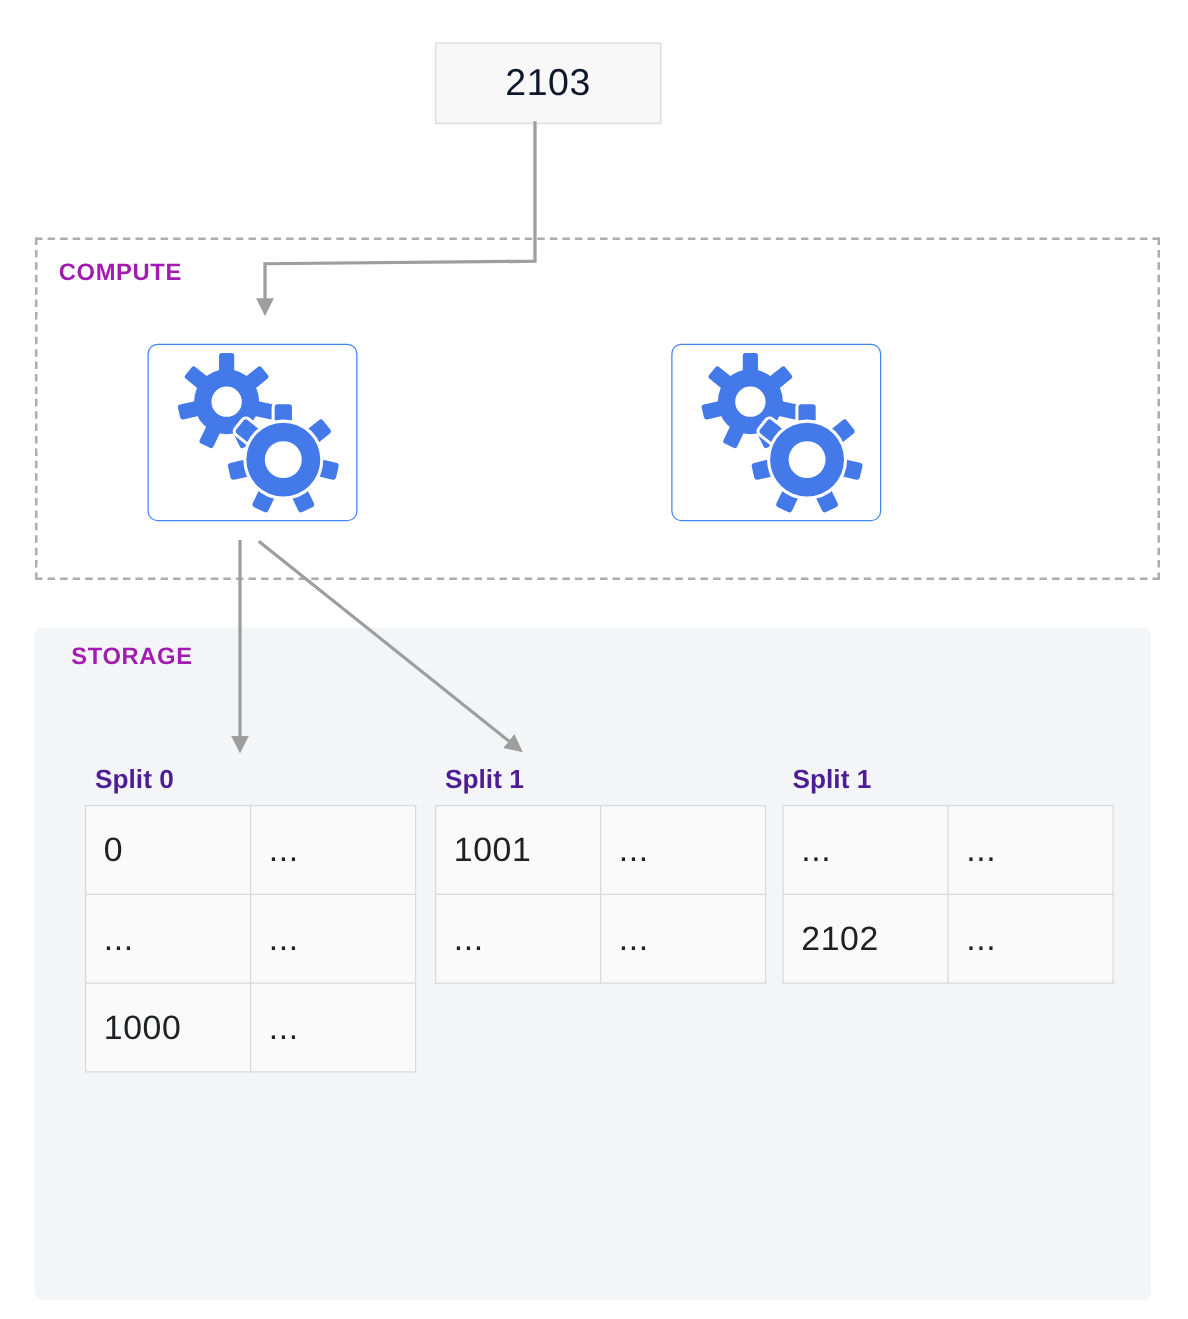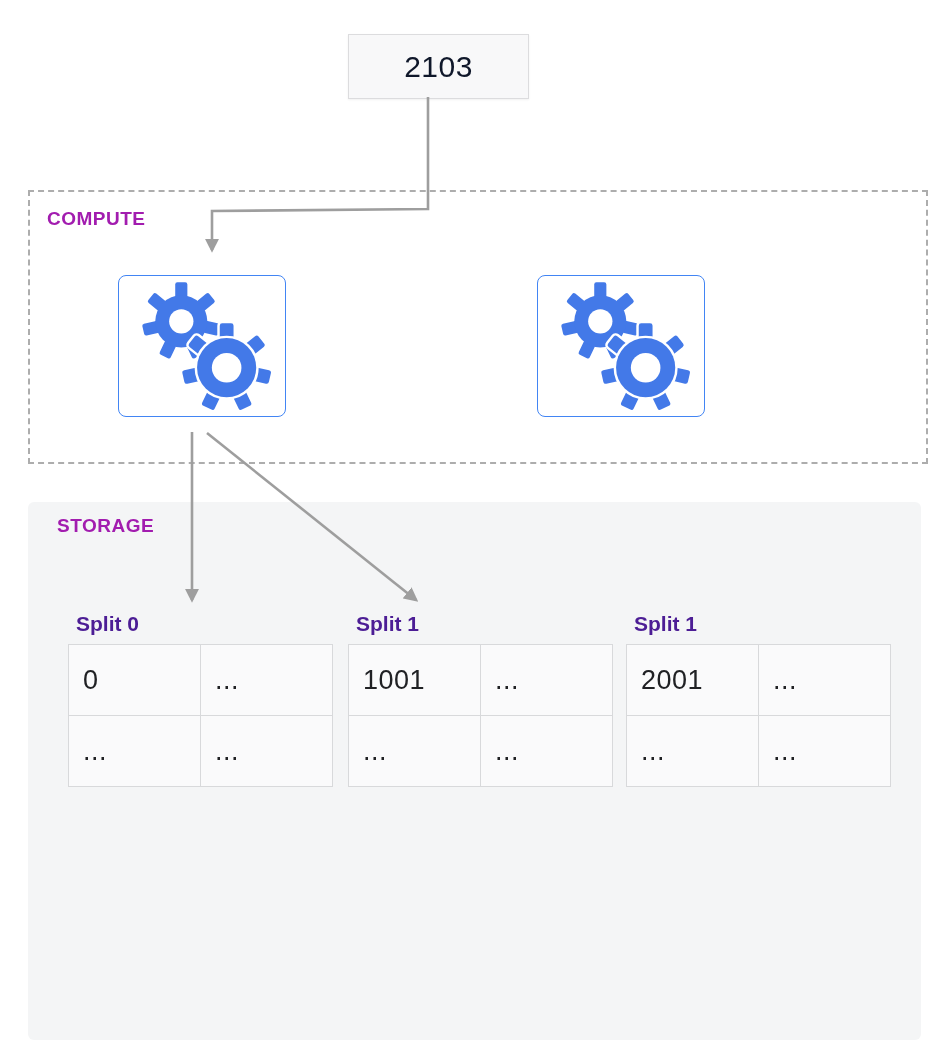--- a/index.html
+++ b/index.html
@@ -129,20 +129,24 @@
   <table class="grid">
     <tbody>
         <tr>
       <td>0</td>
       <td>...</td>
     </tr>
     <tr>
       <td>...</td>
       <td>...</td>
     </tr>
+    <tr>
+      <td>1000</td>
+      <td>...</td>
+    </tr>
   </tbody>
     </table>
 </div>
 
 <div id="split-1" class="abs split">
   <div class="split-label">Split 1</div>
   <table class="grid">
     <tbody>
         <tr>
       <td>1001</td>
@@ -153,26 +157,26 @@
       <td>...</td>
     </tr>
   </tbody>
     </table>
 </div>
 
 <div id="split-2" class="abs split">
   <div class="split-label">Split 1</div>
   <table class="grid">
     <tbody>
-        <tr>
-      <td>2001</td>
+    <tr>
+      <td>...</td>
       <td>...</td>
     </tr>
     <tr>
-      <td>...</td>
+      <td>2102</td>
       <td>...</td>
     </tr>
   </tbody>
     </table>
 </div>
 
 <svg id="arrows" class="abs" aria-hidden="true">
   <defs>
     <marker id="ah" viewBox="0 0 10 10" refX="8" refY="5" markerWidth="5.5" markerHeight="5.5" orient="auto">
       <path d="M0,0 L10,5 L0,10 z" fill="#9e9e9e"></path>

